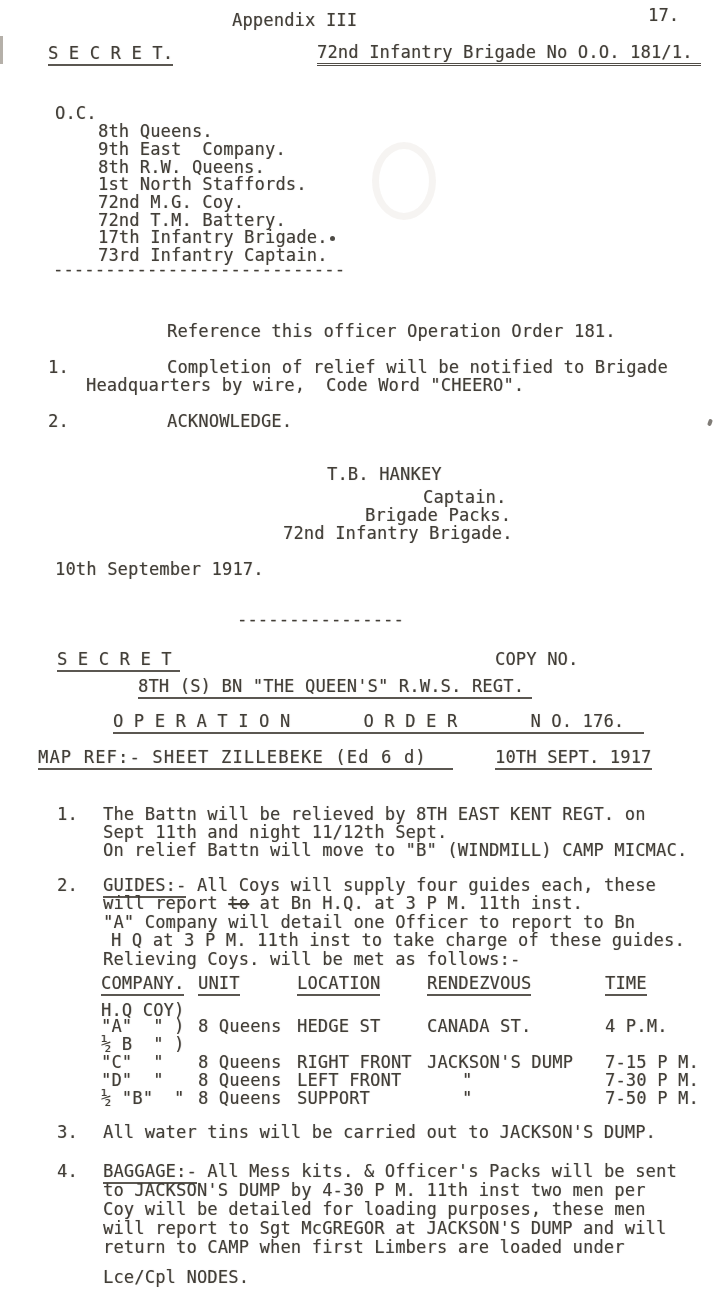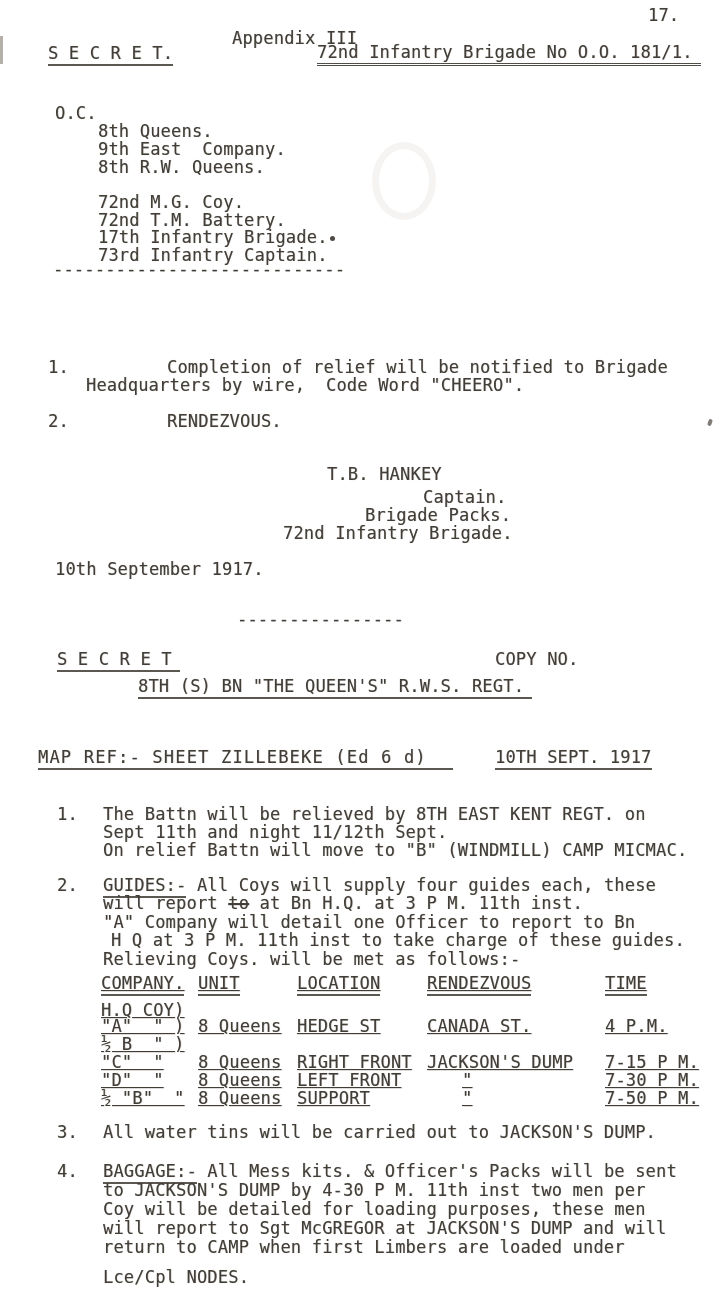--- a/index.html
+++ b/index.html
@@ -20,21 +20,21 @@
   .ln{position:absolute;line-height:19px;white-space:pre;
       text-shadow:0.4px 0.4px 0.7px rgba(66,62,55,0.45);}
   .u1{border-bottom:2px solid rgba(62,58,51,0.85);padding-bottom:1px;}
   .u2{border-bottom:3px double rgba(62,58,51,0.9);padding-bottom:1px;}
   .pad26{padding-right:26px;}
   .pad20{padding-right:20px;}
   .pad8{padding-right:8px;}
   .sp1{letter-spacing:1.2px;}
   .strike{text-decoration:line-through;text-decoration-thickness:2px;}
   .row{position:absolute;left:0;width:720px;height:19px;}
-  .cell{position:absolute;white-space:pre;text-shadow:0.4px 0.4px 0.7px rgba(66,62,55,0.45);text-decoration:underline;}
+  .cell{position:absolute;white-space:pre;text-shadow:0.4px 0.4px 0.7px rgba(66,62,55,0.45);}
   .c1{left:101px}.c2{left:198px}.c3{left:297px}.c4{left:427px}.c5{left:605px}
   .hcell{border-bottom:2px solid rgba(62,58,51,0.85);padding-bottom:1px;}
   .artifact{position:absolute;}
   .wm-ring{left:372px;top:142px;width:50px;height:64px;border-radius:50%;
            border:7px solid rgba(178,168,146,0.12);}
   .speck1{left:330px;top:236px;width:5px;height:5px;border-radius:50%;
           background:#2f2b26;opacity:.85;}
   .speck2{left:708px;top:419px;width:4px;height:7px;border-radius:2px;
           background:#4a453d;opacity:.7;transform:rotate(20deg);}
   .edge-sliver{left:0;top:36px;width:3px;height:28px;background:#786f62;opacity:.55;}
@@ -43,50 +43,53 @@
 <body>
 
 <div class="page">
 
   <div class="artifact edge-sliver"></div>
   <div class="artifact wm-ring"></div>
   <div class="artifact speck1"></div>
   <div class="artifact speck2"></div>
 
   <div class="ln" style="left:648px;top:6px">17.</div>
-  <div class="ln" style="left:232px;top:29px">Appendix III</div>
+  <div class="ln" style="left:232px;top:11px">Appendix III</div>
   <div class="ln u1" style="left:48px;top:44px">S E C R E T.</div>
   <div class="ln u2 pad8" style="left:317px;top:43px">72nd Infantry Brigade No O.O. 181/1.</div>
 
   <div class="ln" style="left:55px;top:104px">O.C.</div>
   <div class="ln" style="left:98px;top:122px">8th Queens.</div>
   <div class="ln" style="left:98px;top:140px">9th East  Company.</div>
   <div class="ln" style="left:98px;top:158px">8th R.W. Queens.</div>
+  <div class="ln" style="left:98px;top:175px">1st North Staffords.</div>
   <div class="ln" style="left:98px;top:193px">72nd M.G. Coy.</div>
   <div class="ln" style="left:98px;top:211px">72nd T.M. Battery.</div>
   <div class="ln" style="left:98px;top:228px">17th Infantry Brigade.</div>
   <div class="ln" style="left:98px;top:246px">73rd Infantry Captain.</div>
   <div class="ln" style="left:53px;top:260px">----------------------------</div>
 
+  <div class="ln" style="left:167px;top:322px">Reference this officer Operation Order 181.</div>
   <div class="ln" style="left:48px;top:358px">1.</div>
   <div class="ln" style="left:167px;top:358px">Completion of relief will be notified to Brigade</div>
   <div class="ln" style="left:86px;top:376px">Headquarters by wire,  Code Word "CHEERO".</div>
   <div class="ln" style="left:48px;top:412px">2.</div>
-  <div class="ln" style="left:167px;top:412px">RENDEZVOUS.</div>
+  <div class="ln" style="left:167px;top:412px">ACKNOWLEDGE.</div>
 
   <div class="ln" style="left:327px;top:465px">T.B. HANKEY</div>
   <div class="ln" style="left:423px;top:488px">Captain.</div>
   <div class="ln" style="left:365px;top:506px">Brigade Packs.</div>
   <div class="ln" style="left:283px;top:524px">72nd Infantry Brigade.</div>
   <div class="ln" style="left:55px;top:560px">10th September 1917.</div>
   <div class="ln" style="left:237px;top:610px">----------------</div>
 
   <div class="ln u1 pad8" style="left:57px;top:650px">S E C R E T</div>
   <div class="ln" style="left:495px;top:650px">COPY NO.</div>
   <div class="ln u1 pad8" style="left:138px;top:677px">8TH (S) BN "THE QUEEN'S" R.W.S. REGT.</div>
+  <div class="ln u1 pad20" style="left:113px;top:712px">O P E R A T I O N       O R D E R       N O. 176.</div>
   <div class="ln u1 pad26 sp1" style="left:38px;top:748px">MAP REF:- SHEET ZILLEBEKE (Ed 6 d)</div>
   <div class="ln u1" style="left:495px;top:748px">10TH SEPT. 1917</div>
 
   <div class="ln" style="left:57px;top:805px">1.</div>
   <div class="ln" style="left:103px;top:805px">The Battn will be relieved by 8TH EAST KENT REGT. on</div>
   <div class="ln" style="left:103px;top:823px">Sept 11th and night 11/12th Sept.</div>
   <div class="ln" style="left:103px;top:841px">On relief Battn will move to "B" (WINDMILL) CAMP MICMAC.</div>
 
   <div class="ln" style="left:57px;top:876px">2.</div>
   <div class="ln" style="left:103px;top:876px"><span class="u1">GUIDES:-</span><span> All Coys will supply four guides each, these</span></div>

